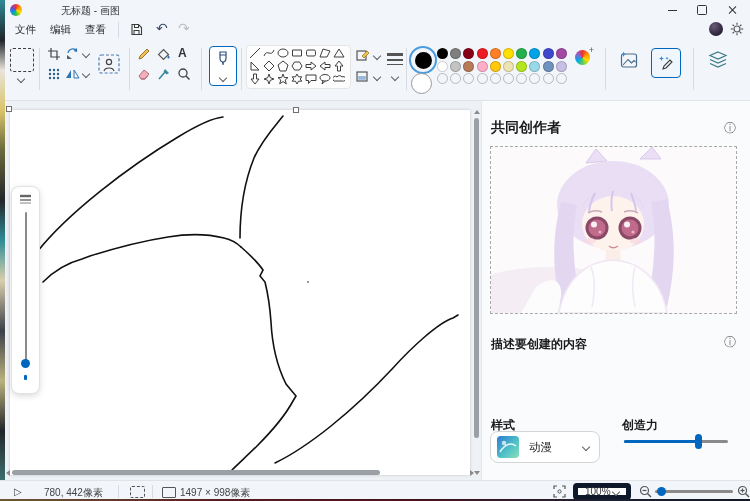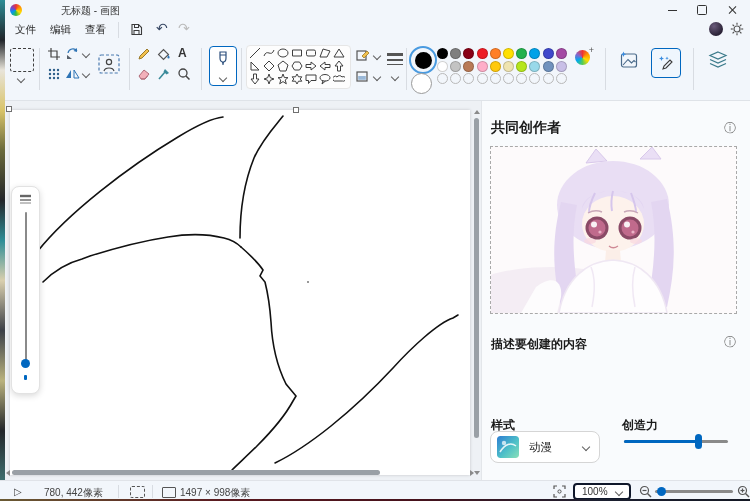--- a/index.html
+++ b/index.html
@@ -38,21 +38,21 @@
   .prompt-box{background:#fff;border:1px solid #d5d5d5;border-radius:4px;font-size:11.5px;color:#333;padding:8px 10px;box-sizing:border-box;}
   .style-dd{background:#fff;border:1px solid #d5d5d5;border-radius:8px;display:flex;align-items:center;}
   .slider-track{height:3px;border-radius:2px;background:#8a8a8a;position:relative;}
   .slider-fill{height:3px;border-radius:2px;background:#0067c0;position:absolute;left:0;top:0;}
   .slider-thumb{position:absolute;top:-6.5px;width:7px;height:15px;border-radius:3.5px;background:#0067c0;}
   
   .statusbar{left:0;top:480px;width:750px;height:21px;background:#f2f6fb;border-top:1px solid #e0e3e8;box-sizing:border-box;}
   .status-text{font-size:10px;color:#444;}
   .dash-ico{width:13px;height:10px;border:1.2px dashed #555;border-radius:2px;}
   .rect-ico{width:12px;height:9px;border:1.2px solid #555;border-radius:1px;}
-  .zoom-dd{background:#fff;border:2px solid #0f172a;border-radius:4px;display:flex;align-items:center;justify-content:space-between;padding:0 7px;box-sizing:border-box;}
+  .zoom-dd{background:#fff;border:5px solid #0f172a;border-radius:4px;display:flex;align-items:center;justify-content:space-between;padding:0 7px;box-sizing:border-box;}
   
   .wm{color:#8f8f8f;opacity:.62;}
   .wm-brand{font-size:33px;font-weight:bold;letter-spacing:1px;}
   .wm-url{font-size:10px;letter-spacing:2.5px;color:#a8a8a8;}
   .left-strip{left:0;top:0;width:5px;height:501px;
     background:linear-gradient(180deg,#2e8d96 0%,#20242a 8%,#e8e4da 14%,#d9c46a 22%,#6a6a3c 30%,#23262b 40%,#2e8d96 48%,#d9cfae 56%,#3c4048 66%,#b9b27e 76%,#23262b 86%,#4a8d8a 100%);}
   .bottom-stripe{left:0;top:499px;width:750px;height:2px;
     background:linear-gradient(90deg,#6a5a34 0%,#5a1a20 30%,#47121c 55%,#1c2030 80%,#141824 100%);}
   svg{display:block;}
 </style>

